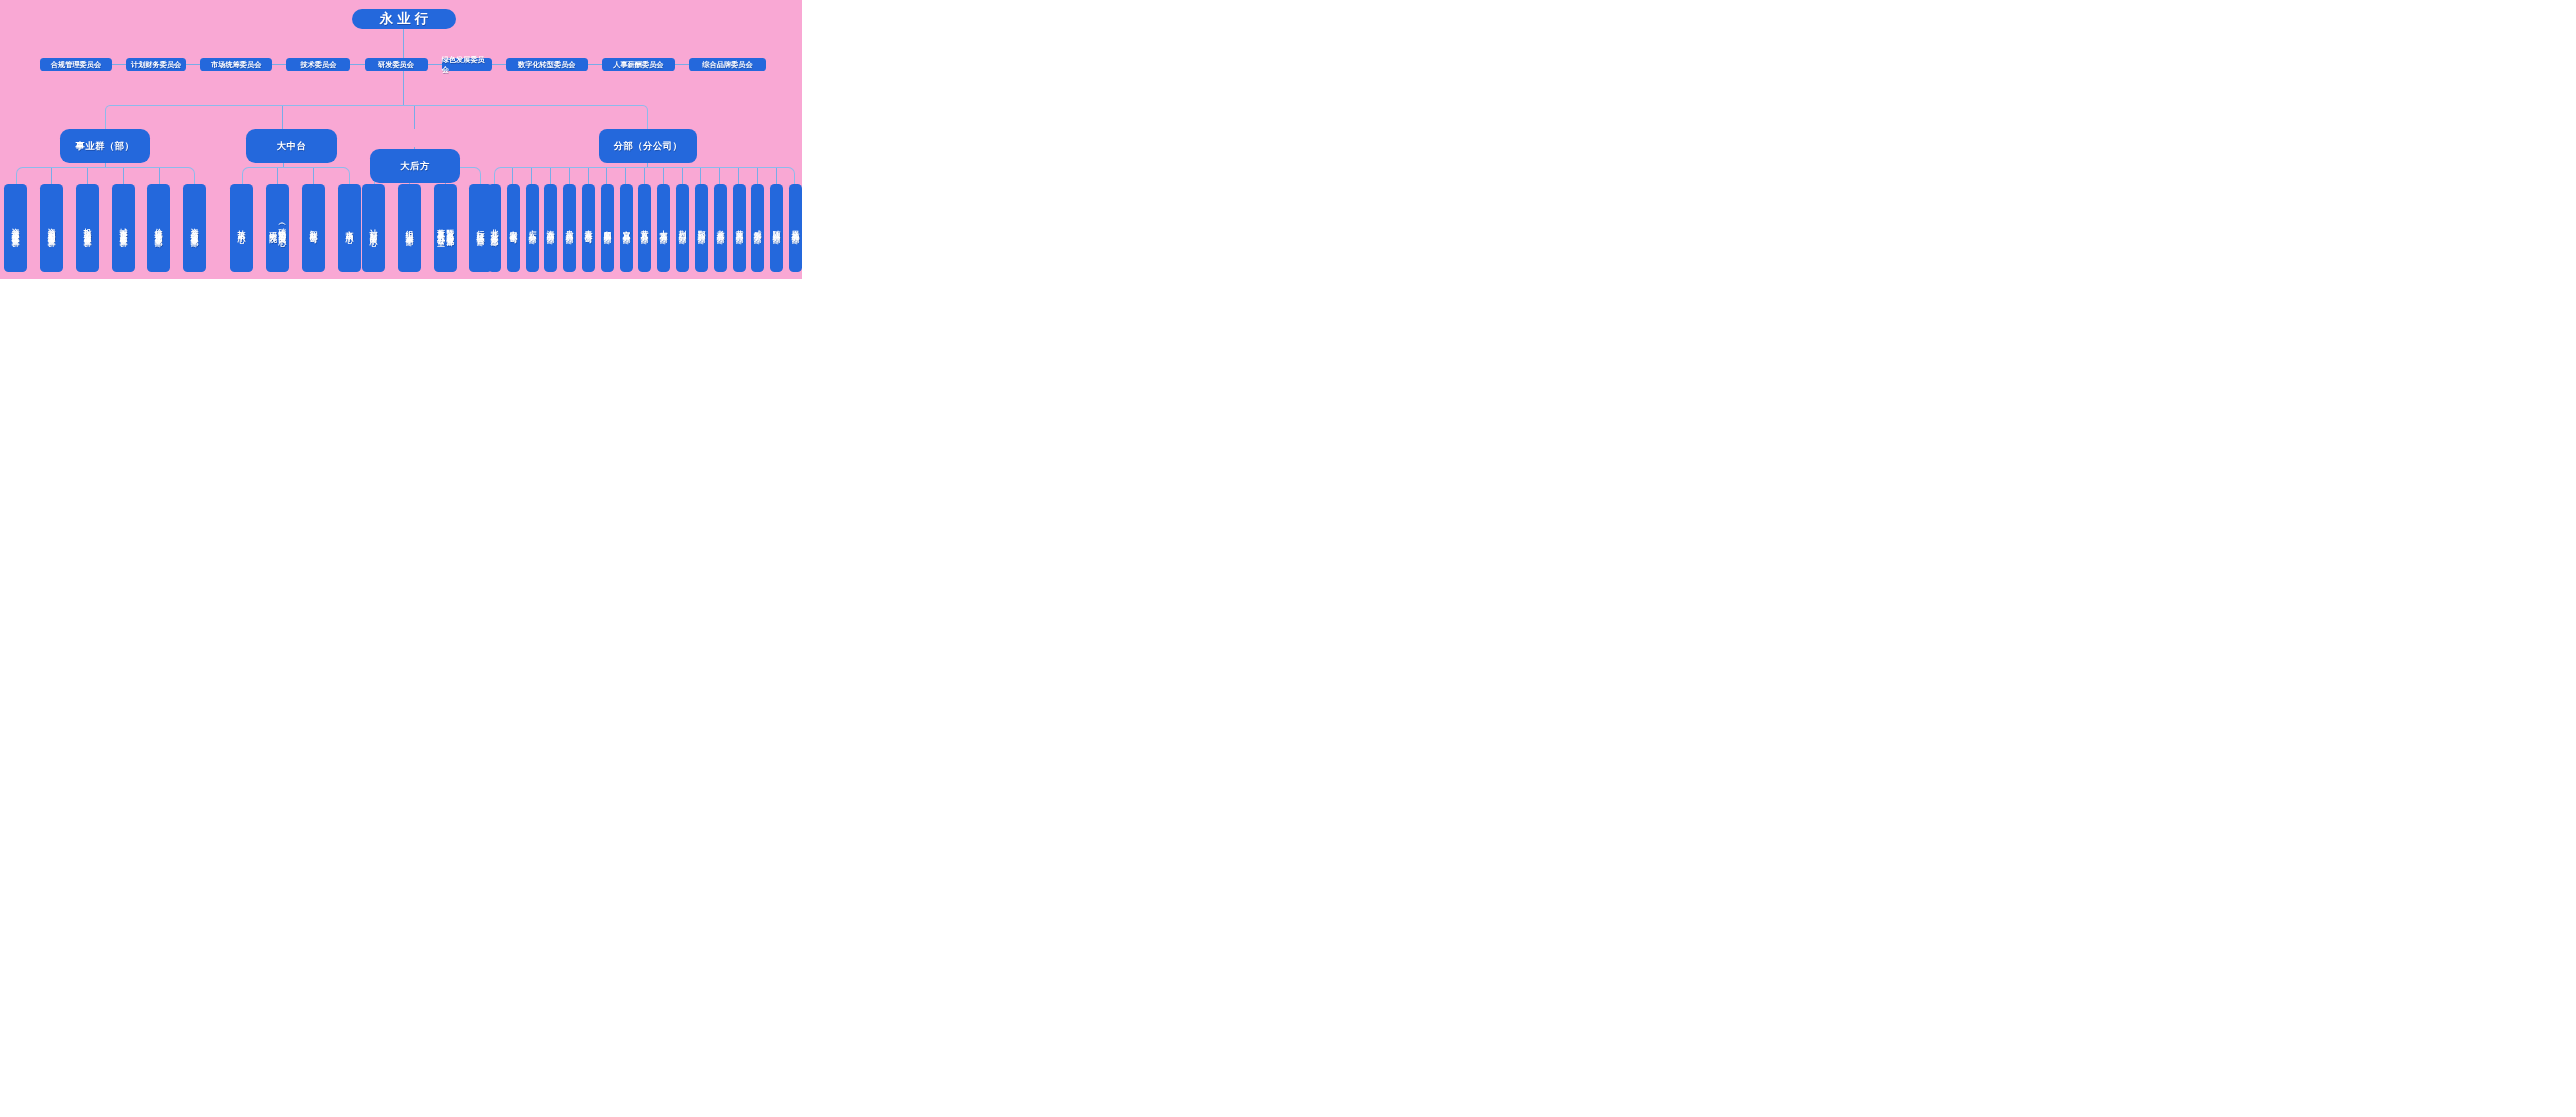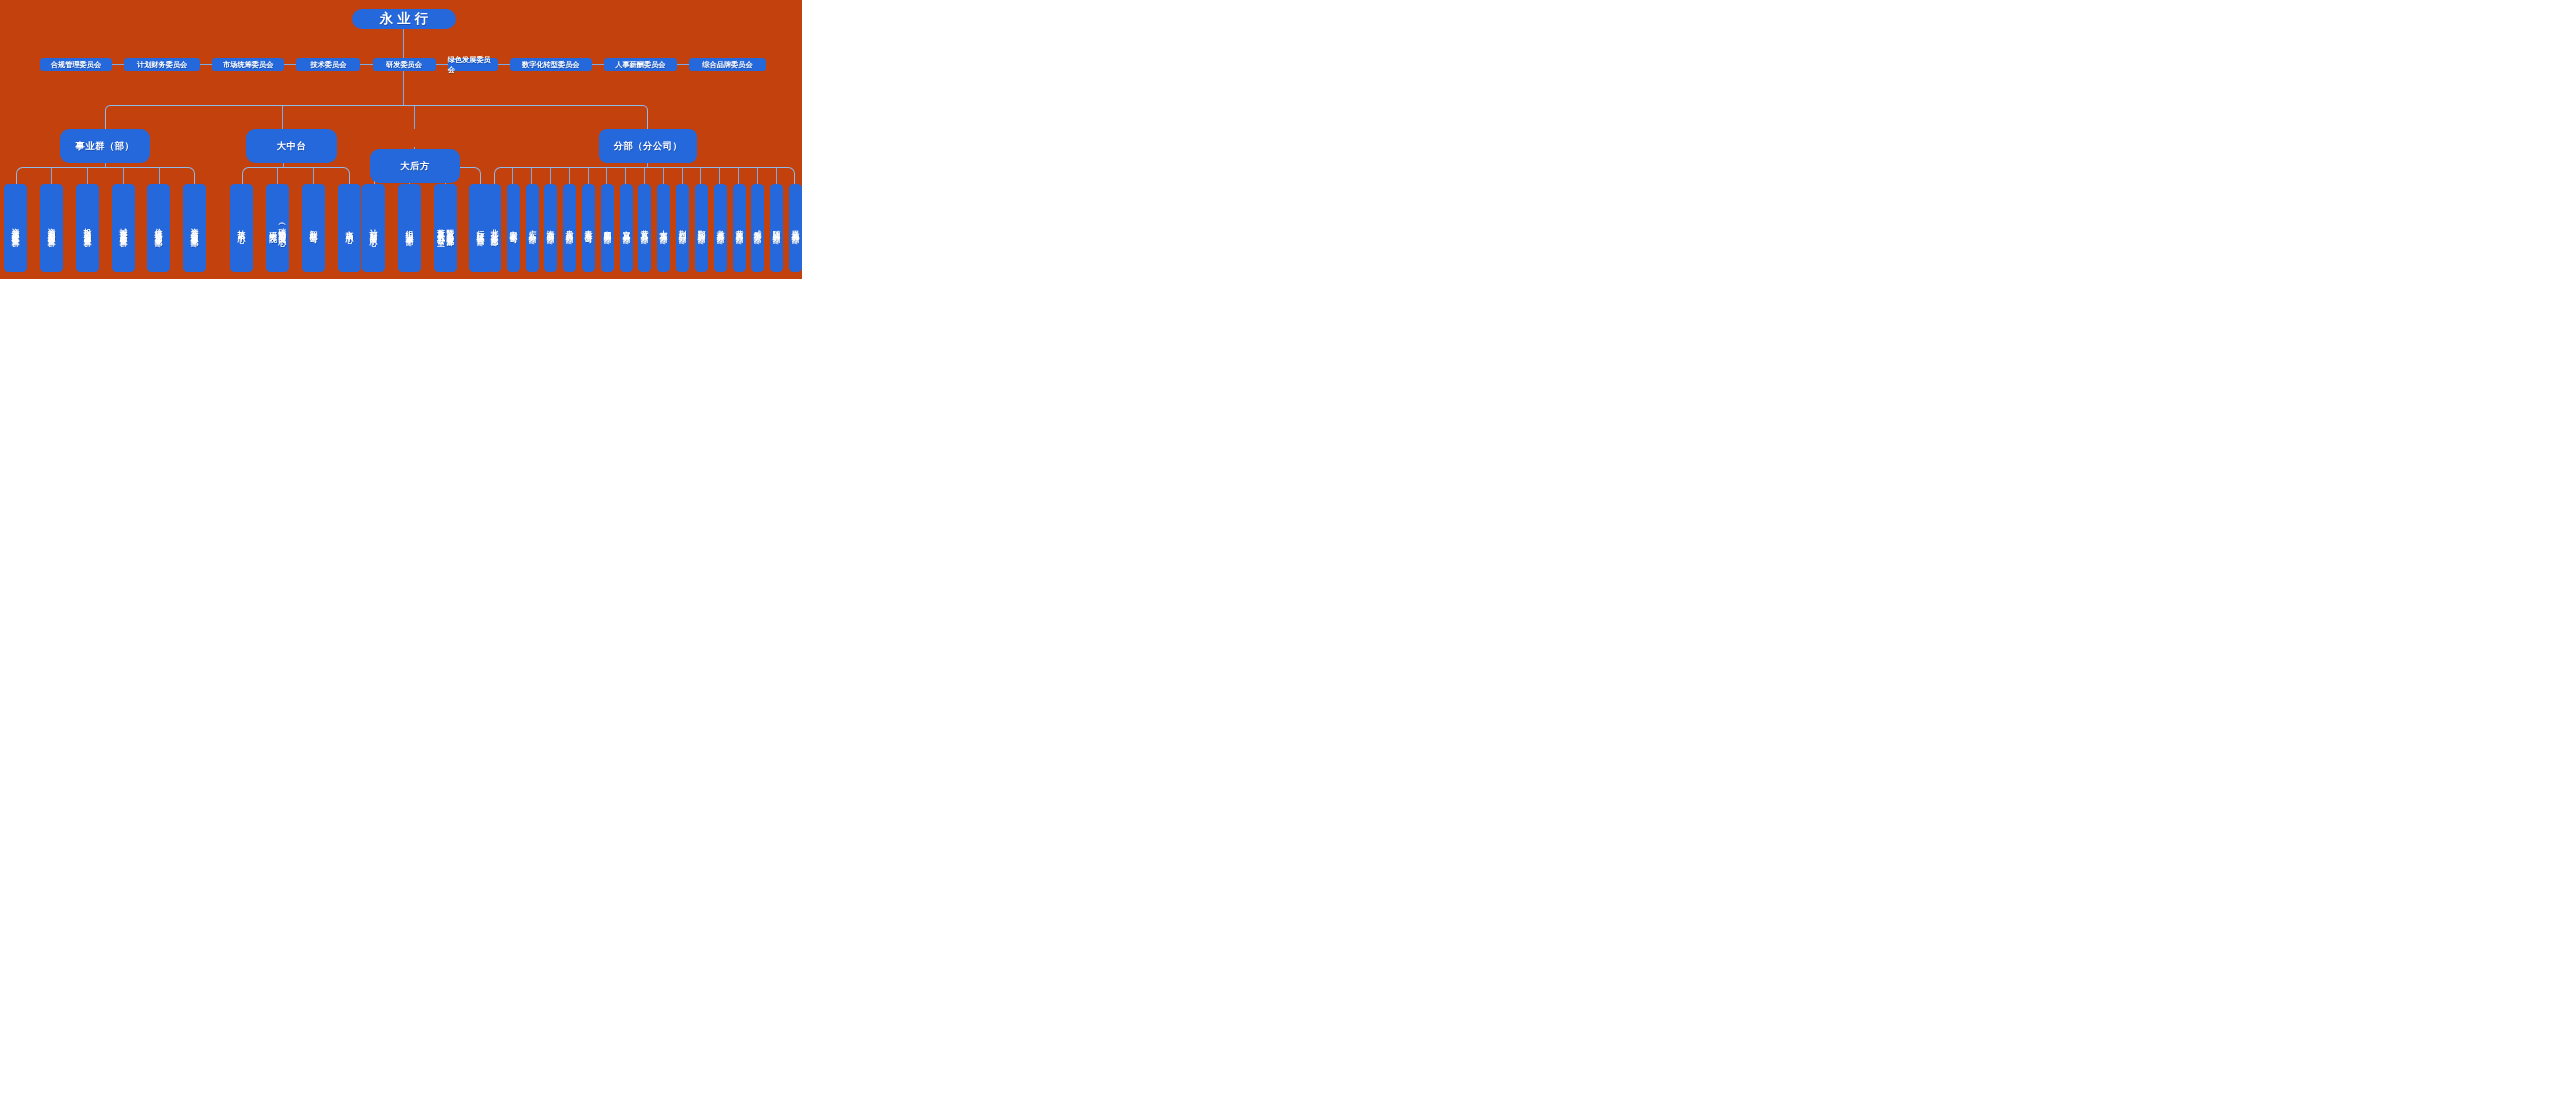--- a/index.html
+++ b/index.html
@@ -1,17 +1,17 @@
 <!DOCTYPE html>
 <html style="font-size:8.2px"><head>
 <meta charset="utf-8">
 <style>
   html,body{margin:0;padding:0;background:#ffffff;}
   #canvas{
-    position:relative;width:802px;height:279px;background:#c2410c;overflow:hidden;
+    position:relative;width:802px;height:279px;background:#f9a8d4;overflow:hidden;
     font-family:"Liberation Sans","DejaVu Sans",sans-serif;
   }
   
   .vline{position:absolute;width:1px;background:#77ACE8;z-index:1;}
   .hline{position:absolute;height:1px;background:#77ACE8;z-index:1;}
   .bus{position:absolute;z-index:1;border-style:solid;border-color:#8CBBEC;border-width:1.5px 1px 0 1px;border-bottom:none;box-sizing:border-box;}
   #main-bus{left:105px;top:105px;width:543px;height:24px;border-top-left-radius:5.2px;border-top-right-radius:5.2px;}
   .gbus{top:167px;height:16.5px;border-top-left-radius:6.7px;border-top-right-radius:6.7px;}
   #gbus-0{left:15.5px;width:179px;}
   #gbus-1{left:242px;width:108px;}
@@ -19,21 +19,21 @@
   #gbus-3{left:494px;width:301px;}
   .drop{position:absolute;top:0;bottom:0;width:1px;background:#77ACE8;}
   
   .node{position:absolute;background:#2468DC;color:#fff;z-index:2;display:flex;align-items:center;justify-content:center;
         text-shadow:0.5px 0.5px 0.5px rgba(10,30,80,.35);}
   #root{left:352px;top:8.8px;width:104px;height:20px;border-radius:10.3px;font-size:13.4px;font-weight:700;letter-spacing:4.1px;padding-left:4.1px;box-sizing:border-box;}
   
   #committees{position:absolute;left:40px;top:58px;width:726px;height:13.4px;display:flex;justify-content:space-between;z-index:2;}
   .committee{background:#2468DC;color:#fff;border-radius:3.6px;height:13.4px;display:flex;align-items:center;justify-content:center;
              font-size:7.2px;font-weight:700;text-shadow:0.5px 0.5px 0.5px rgba(10,30,80,.35);}
-  .committee:nth-child(1){width:72px}.committee:nth-child(2){width:76px}.committee:nth-child(3){width:72px}
+  .committee:nth-child(1){width:72px}.committee:nth-child(2){width:60px}.committee:nth-child(3){width:72px}
   .committee:nth-child(4){width:64px}.committee:nth-child(5){width:63px}.committee:nth-child(6){width:50px}
   .committee:nth-child(7){width:82px}.committee:nth-child(8){width:73px}.committee:nth-child(9){width:77px}
   
   .pill{top:129px;height:34px;border-radius:9.3px;font-size:9.3px;font-weight:700;letter-spacing:0.5px;}
   
   .leaf{top:184px;height:88px;border-radius:4.6px;}
   .vtext{writing-mode:vertical-lr;text-orientation:mixed;white-space:pre-line;text-align:center;
          font-size:7.7px;font-weight:700;letter-spacing:1.8px;line-height:1.2;}
 </style>
 </head>

